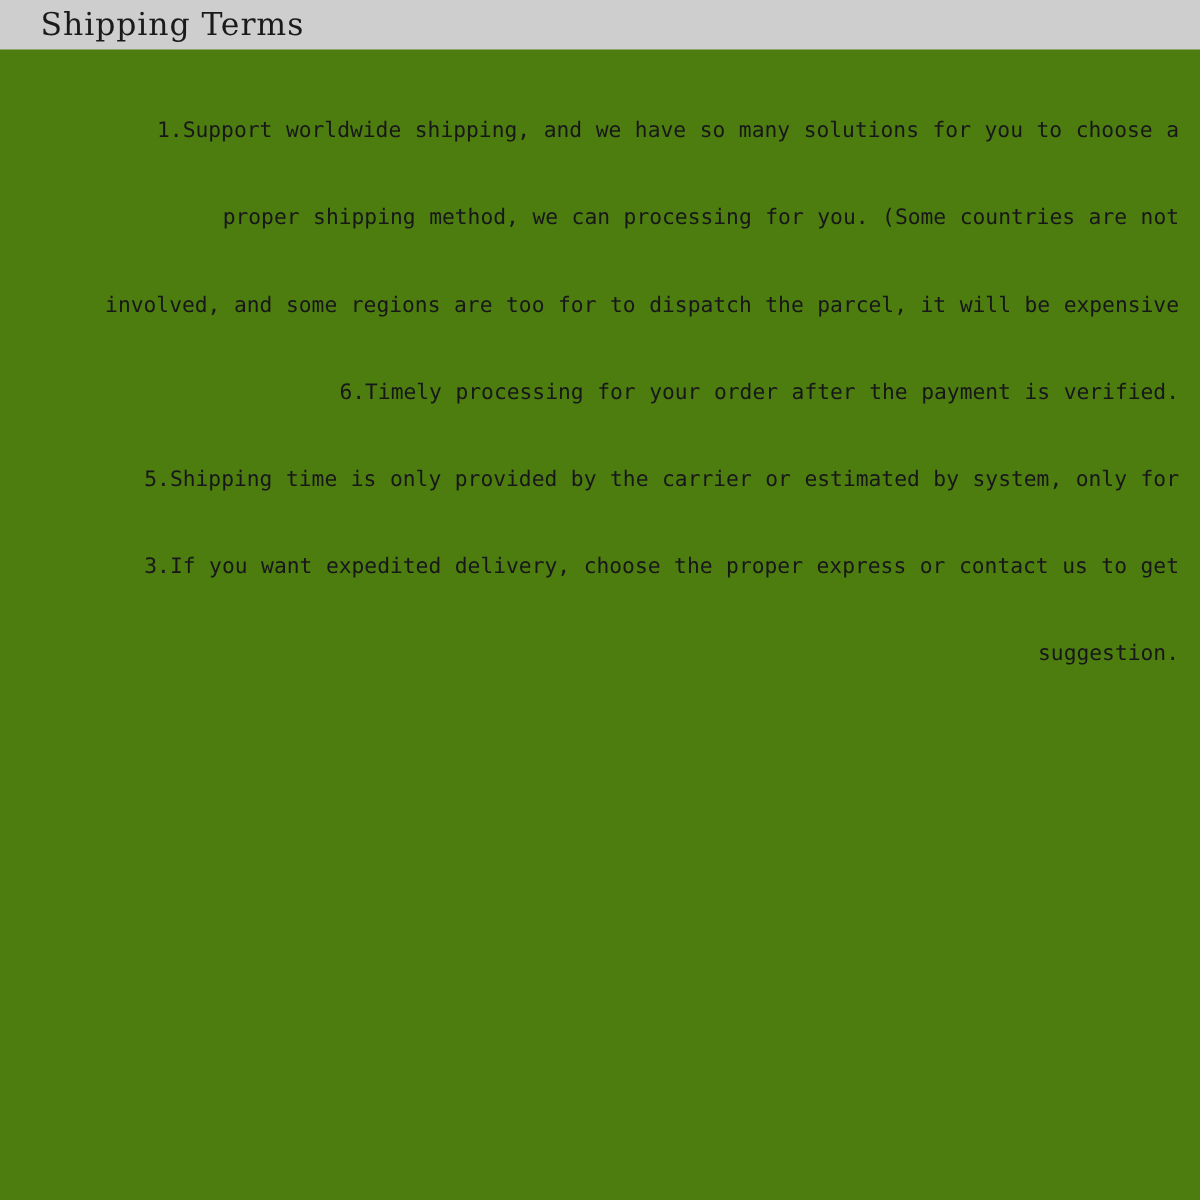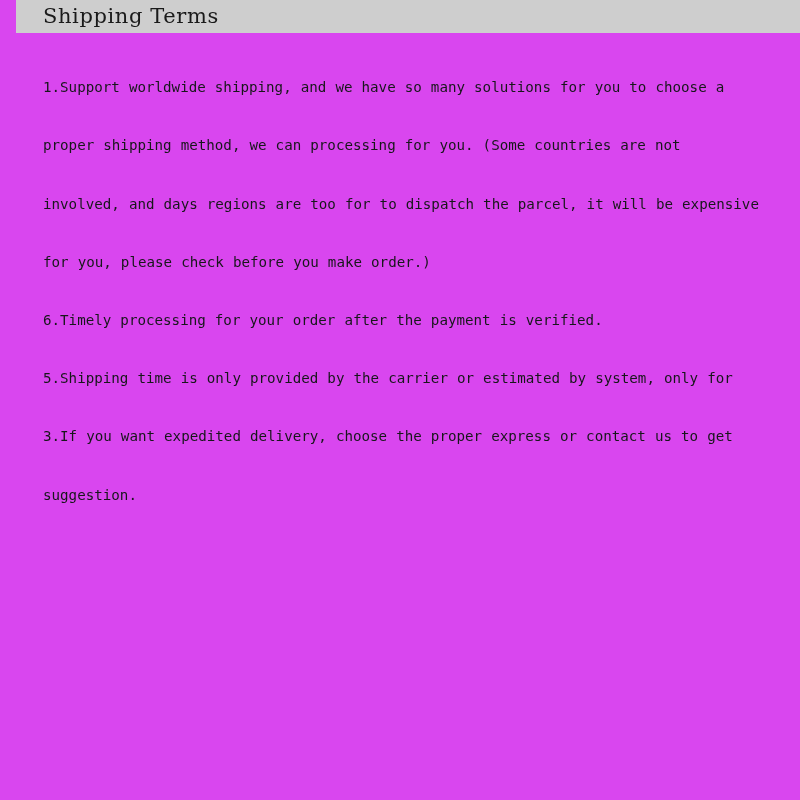--- a/index.html
+++ b/index.html
@@ -13,22 +13,21 @@
     background: #ffffff;
     font-family: "DejaVu Serif", serif;
     overflow: hidden;
   }
 
   .page {
     width: 800px;
     height: 800px;
     position: relative;
     box-sizing: border-box;
-    background: #d946ef;
-    padding-left: 16px;
+    background: #4d7c0f;
   }
 
   
   .section-bar {
     width: 100%;
     background: #cecece;
     box-sizing: border-box;
     padding: 2px 0 3px 27px;
     line-height: 1.0;
   }
@@ -51,39 +50,39 @@
     line-height: 19.4px;
     color: #17171a;
     white-space: pre-wrap;
     letter-spacing: 0px;
     word-spacing: 0.5px;
   }
 
   .line {
     display: block;
     white-space: pre-wrap;
+    text-align: right;
   }
 
   
   .sec-shipping .section-body { padding-top: 6px; padding-bottom: 6px; }
 </style>
 </head>
 <body>
 
 <div class="page">
 
   <section class="sec-shipping">
     <div class="section-bar">
       <span class="section-title">Shipping Terms</span>
     </div>
     <div class="section-body">
       <span class="line">1.Support worldwide shipping, and we have so many solutions for you to choose a</span>
       <span class="line">proper shipping method, we can processing for you. (Some countries are not</span>
-      <span class="line">involved, and days regions are too for to dispatch the parcel, it will be expensive</span>
-      <span class="line">for you, please check before you make order.)</span>
+      <span class="line">involved, and some regions are too for to dispatch the parcel, it will be expensive</span>
       <span class="line">6.Timely processing for your order after the payment is verified.</span>
       <span class="line">5.Shipping time is only provided by the carrier or estimated by system, only for</span>
       <span class="line">3.If you want expedited delivery, choose the proper express or contact us to get</span>
       <span class="line">suggestion.</span>
     </div>
   </section>
 
 </div>
 
 </body></html>

